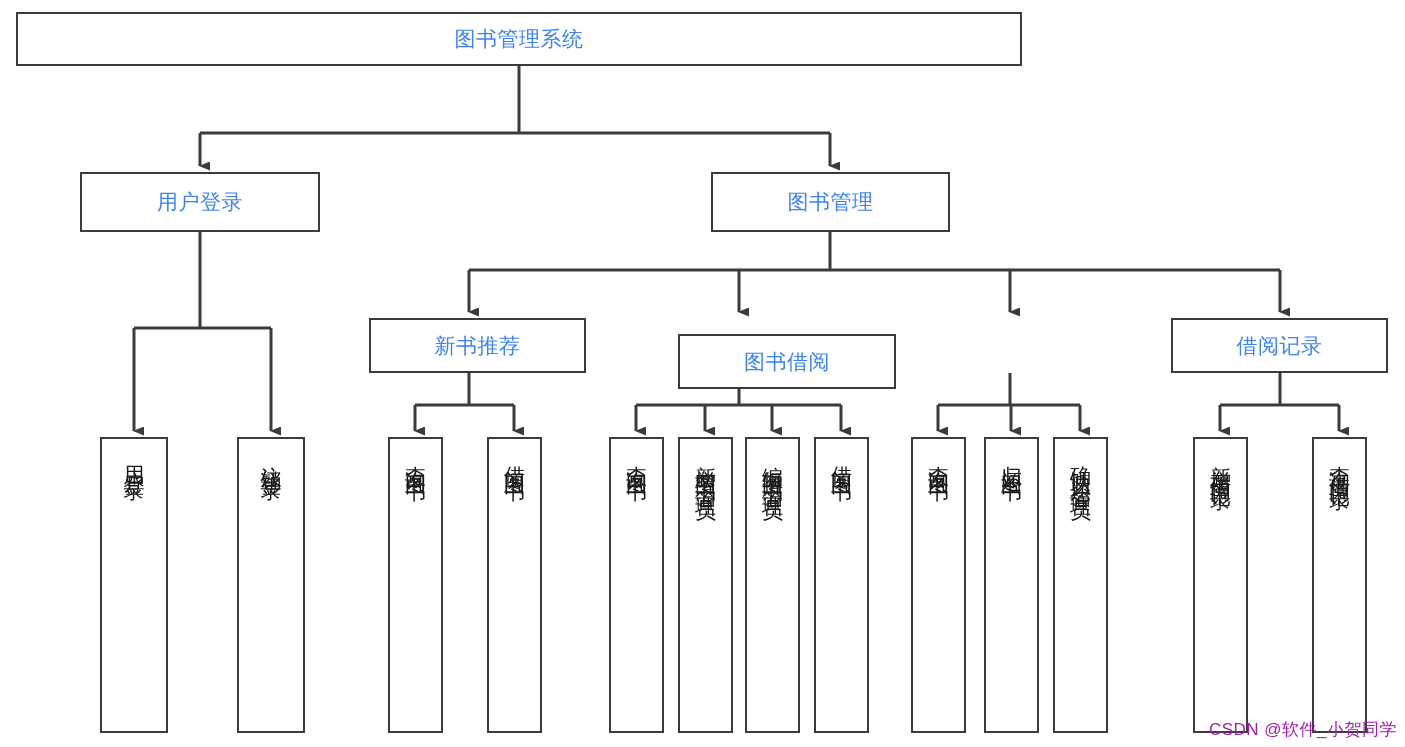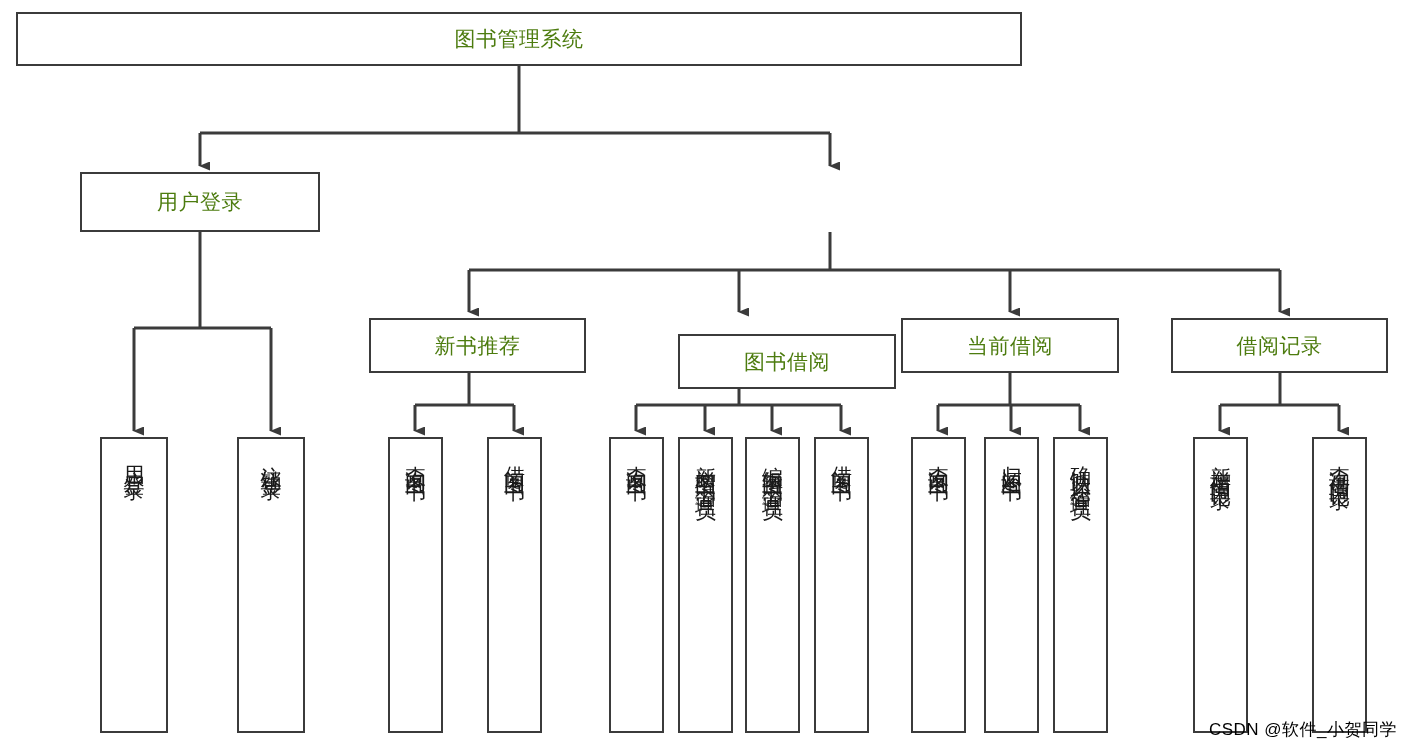--- a/index.html
+++ b/index.html
@@ -25,21 +25,21 @@
     position: absolute;
     box-sizing: border-box;
     background: #ffffff;
     border: 2px solid #3b3b3b;
     display: flex;
     align-items: center;
     justify-content: center;
   }
   .node-label-h {
     font-size: 21px;
-    color: #4d7c0f;
+    color: #3b82f6;
     letter-spacing: 0.5px;
     line-height: 1.2;
     white-space: nowrap;
     text-align: center;
   }
   .node-box.leaf {
     align-items: flex-start;
     justify-content: center;
     padding-top: 10px;
   }
@@ -59,21 +59,21 @@
     left: 0;
     width: 1405px;
     height: 747px;
     pointer-events: none;
   }
   .watermark {
     position: absolute;
     right: 8px;
     bottom: 6px;
     font-size: 17px;
-    color: #000000;
+    color: #a21caf;
     letter-spacing: 0.5px;
     white-space: nowrap;
     margin-top: 32px;
   }
 </style>
 </head>
 <body>
 
 <div id="diagram-root">
 
@@ -129,29 +129,29 @@
     </g>
   </svg>
 
   <div class="node-box" id="node-root" style="left: 16px; top: 12px; width: 1006px; height: 54px;">
     <span class="node-label-h">图书管理系统</span>
   </div>
 
   <div class="node-box" id="node-l2-0" style="left: 80px; top: 172px; width: 240px; height: 60px;">
     <span class="node-label-h">用户登录</span>
   </div>
+  <div class="node-box" id="node-l2-1" style="left: 711px; top: 172px; width: 239px; height: 60px;">
+    <span class="node-label-h">图书管理</span>
+  </div>
 
   <div class="node-box" id="node-l3-0" style="left: 361px; top: 318px; width: 217px; height: 55px; margin-left: 8px;">
     <span class="node-label-h">新书推荐</span>
   </div>
   <div class="node-box" id="node-l3-1" style="left: 630px; top: 334px; width: 218px; height: 55px; margin-left: 48px;">
     <span class="node-label-h">图书借阅</span>
-  </div>
-  <div class="node-box" id="node-l3-2" style="left: 901px; top: 318px; width: 218px; height: 55px;">
-    <span class="node-label-h">当前借阅</span>
   </div>
   <div class="node-box" id="node-l3-3" style="left: 1171px; top: 318px; width: 217px; height: 55px; align-items: center;">
     <span class="node-label-h">借阅记录</span>
   </div>
 
   <div class="node-box leaf" id="node-leaf-0" style="left: 100px; top: 437px; width: 68px; height: 296px;">
     <span class="node-label-v">用户登录</span>
   </div>
   <div class="node-box leaf" id="node-leaf-1" style="left: 237px; top: 437px; width: 68px; height: 296px;">
     <span class="node-label-v">注销登录</span>

